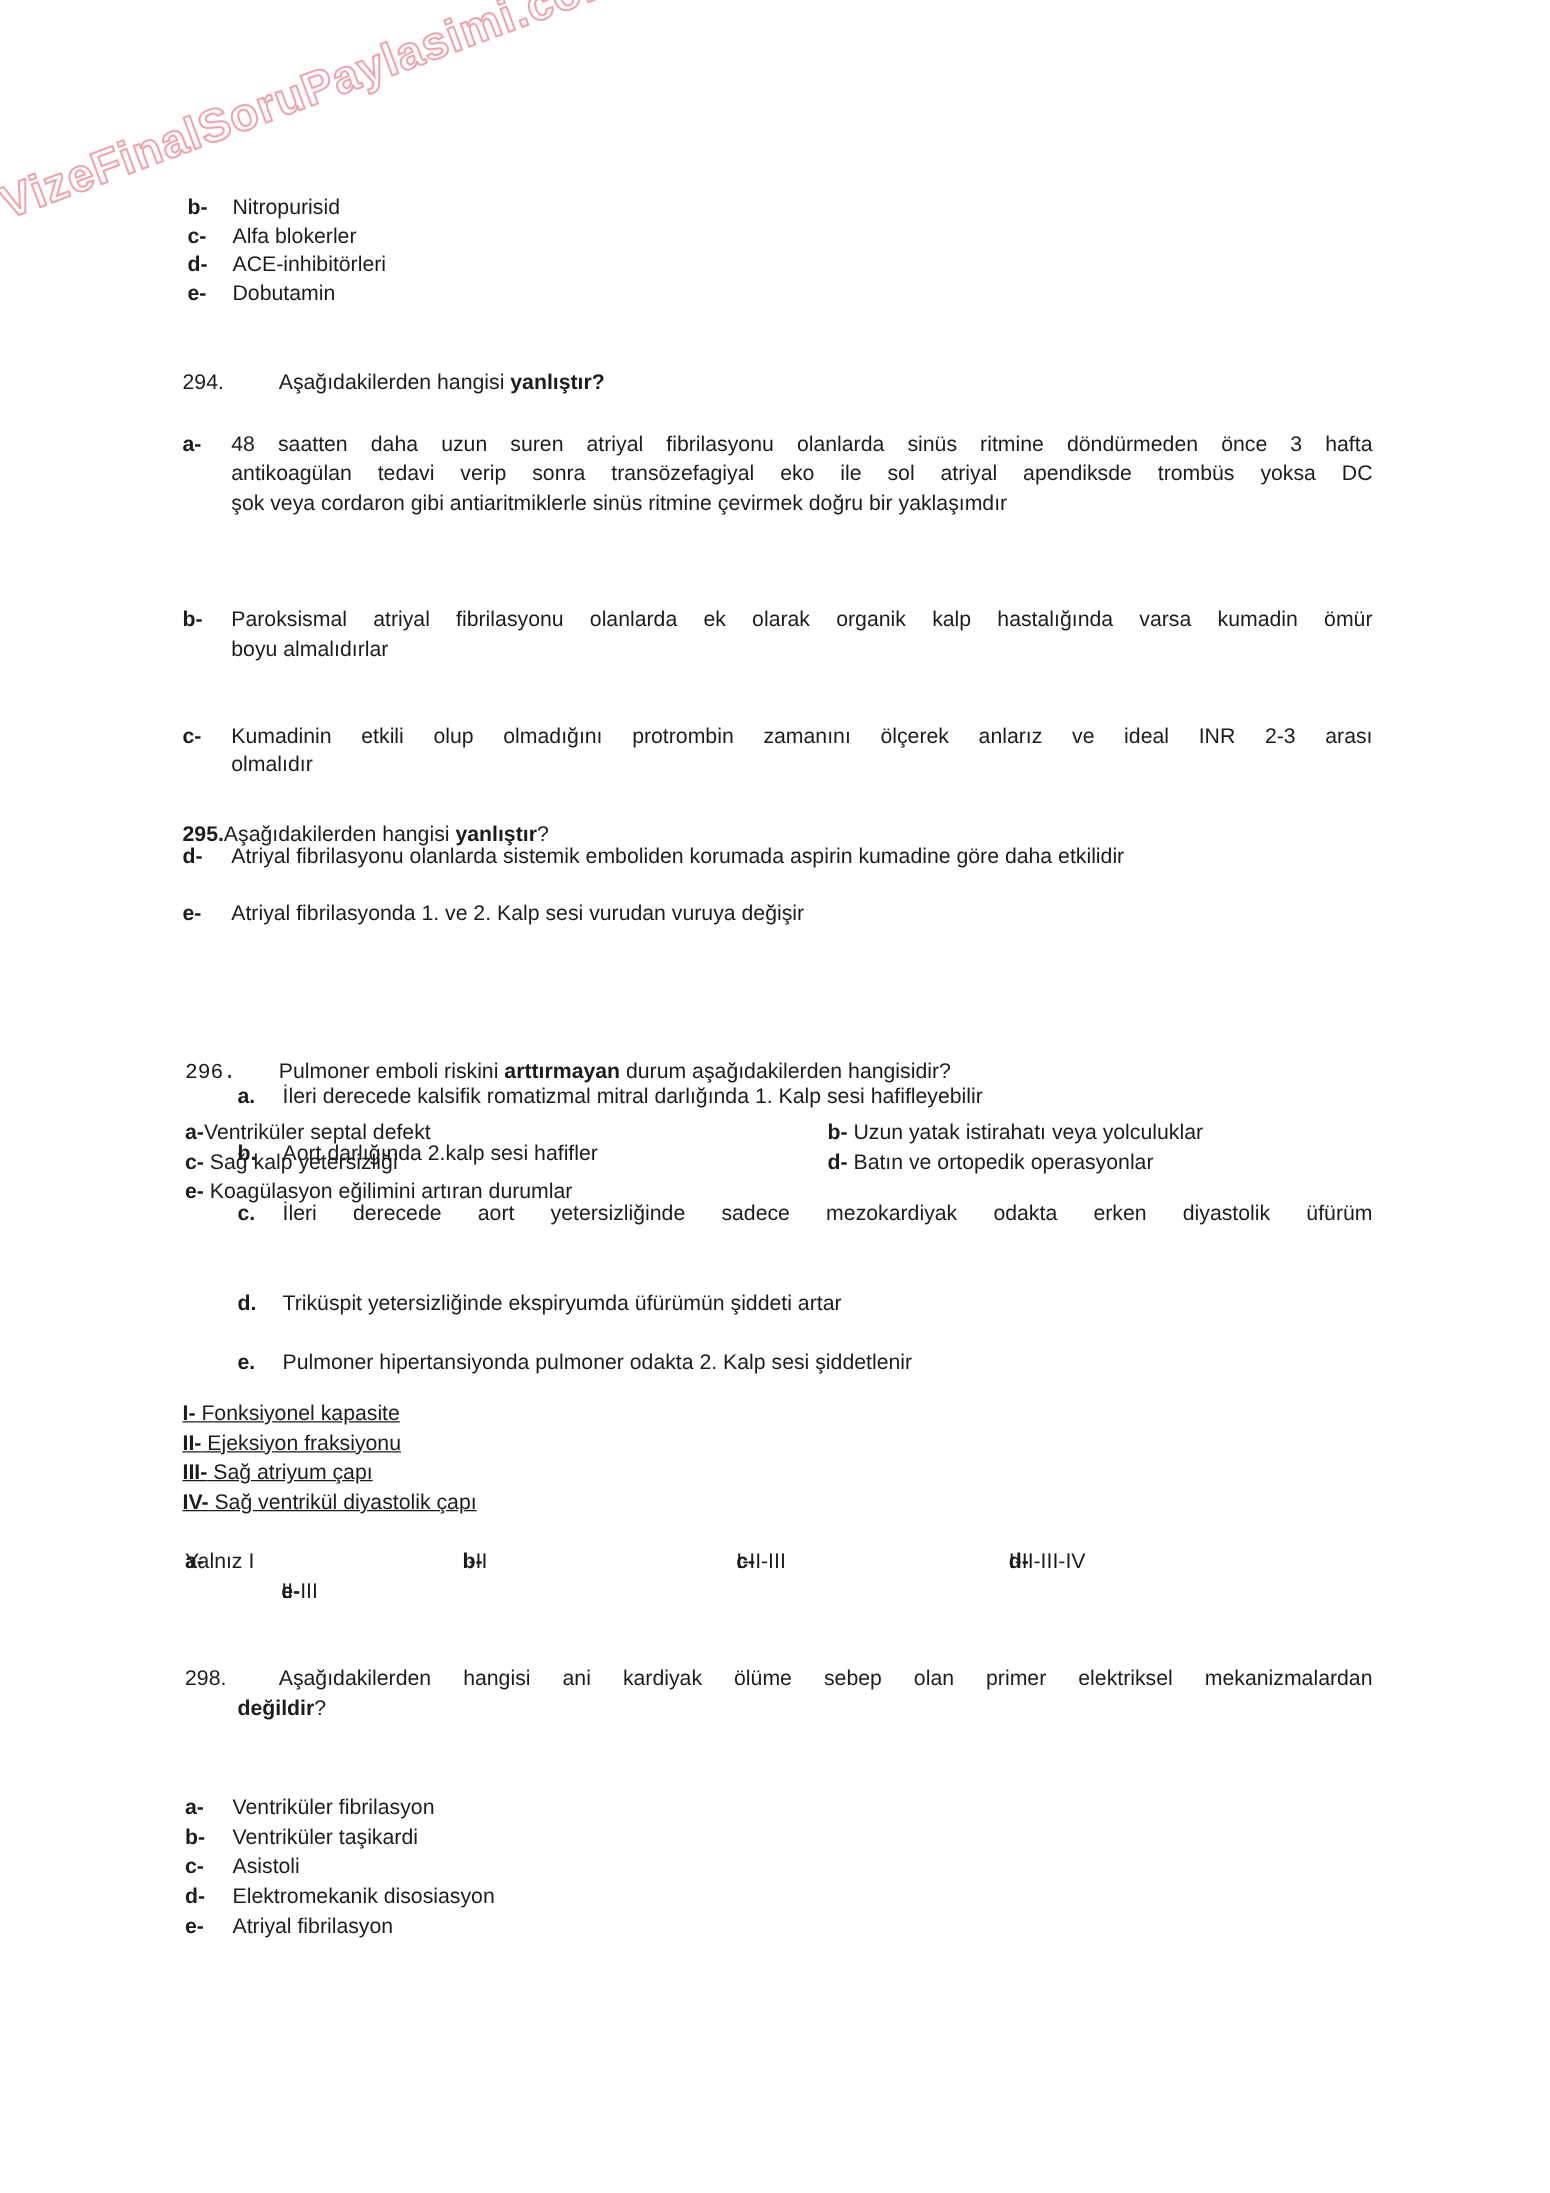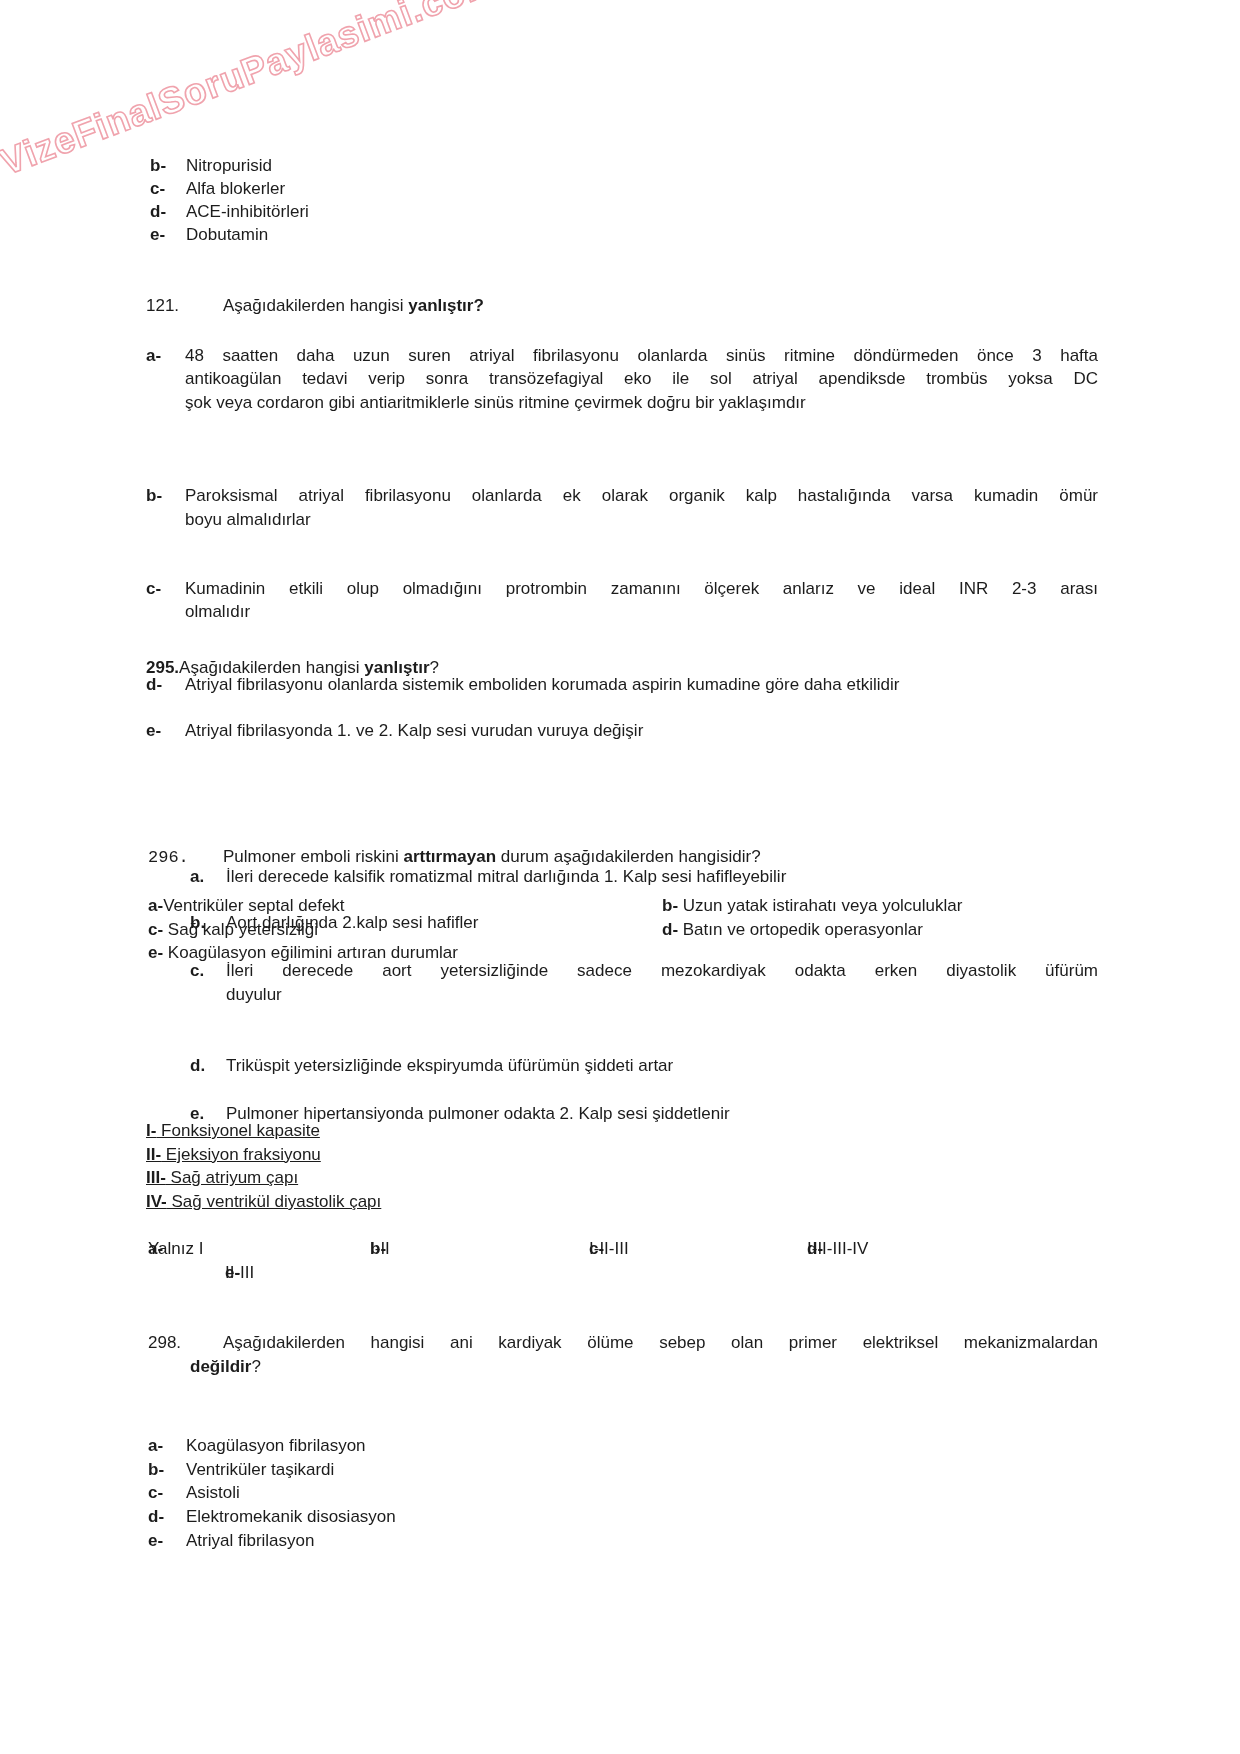--- a/index.html
+++ b/index.html
@@ -61,21 +61,21 @@
   <div class="watermark">VizeFinalSoruPaylasimi.com</div>
 
   <div class="abs intro-list">
     <div class="opt"><span class="letter">b-</span><span>Nitropurisid</span></div>
     <div class="opt"><span class="letter">c-</span><span>Alfa blokerler</span></div>
     <div class="opt"><span class="letter">d-</span><span>ACE-inhibitörleri</span></div>
     <div class="opt"><span class="letter">e-</span><span>Dobutamin</span></div>
   </div>
 
   <div class="abs q294-header">
-    <span class="qnum">121.</span><span>Aşağıdakilerden hangisi </span><span class="b">yanlıştır?</span>
+    <span class="qnum">294.</span><span>Aşağıdakilerden hangisi </span><span class="b">yanlıştır?</span>
   </div>
 
   <div class="abs q294-opt opt" style="top:344px">
     <span class="letter">a-</span>
     <div class="body">
       <div class="jall">48 saatten daha uzun suren atriyal fibrilasyonu olanlarda sinüs ritmine döndürmeden önce 3 hafta</div>
       <div class="jall">antikoagülan tedavi verip sonra transözefagiyal eko ile sol atriyal apendiksde trombüs yoksa DC</div>
       <div>şok veya cordaron gibi antiaritmiklerle sinüs ritmine çevirmek doğru bir yaklaşımdır</div>
     </div>
   </div>
@@ -119,21 +119,20 @@
   <div class="abs q295-opt opt" style="top:677px">
     <span class="letter">b.</span>
     <div class="body">
         <div>Aort darlığında 2.kalp sesi hafifler</div>
       </div>
   </div>
   <div class="abs q295-opt opt" style="top:702px">
     <span class="letter">c.</span>
     <div class="body">
       <div class="jall">İleri derecede aort yetersizliğinde sadece mezokardiyak odakta erken diyastolik üfürüm</div>
-      <div>duyulur</div>
     </div>
   </div>
   <div class="abs q295-opt opt" style="top:750px">
     <span class="letter">d.</span>
     <div class="body">
         <div>Triküspit yetersizliğinde ekspiryumda üfürümün şiddeti artar</div>
       </div>
   </div>
   <div class="abs q295-opt opt" style="top:774px">
     <span class="letter">e.</span>
@@ -191,20 +190,20 @@
       </span>
   </div>
 
   <div class="abs q298-header">
     <span class="qnum">298.</span>
     <div class="l1 jall">Aşağıdakilerden hangisi ani kardiyak ölüme sebep olan primer elektriksel mekanizmalardan</div>
     <div><span class="b">değildir</span><span>?</span></div>
   </div>
 
   <div class="abs q298-list">
-    <div class="opt"><span class="letter">a-</span><span>Koagülasyon fibrilasyon</span></div>
+    <div class="opt"><span class="letter">a-</span><span>Ventriküler fibrilasyon</span></div>
     <div class="opt"><span class="letter">b-</span><span>Ventriküler taşikardi</span></div>
     <div class="opt"><span class="letter">c-</span><span>Asistoli</span></div>
     <div class="opt"><span class="letter">d-</span><span>Elektromekanik disosiasyon</span></div>
     <div class="opt"><span class="letter">e-</span><span>Atriyal fibrilasyon</span></div>
   </div>
 
 </div>
 
 </body></html>

